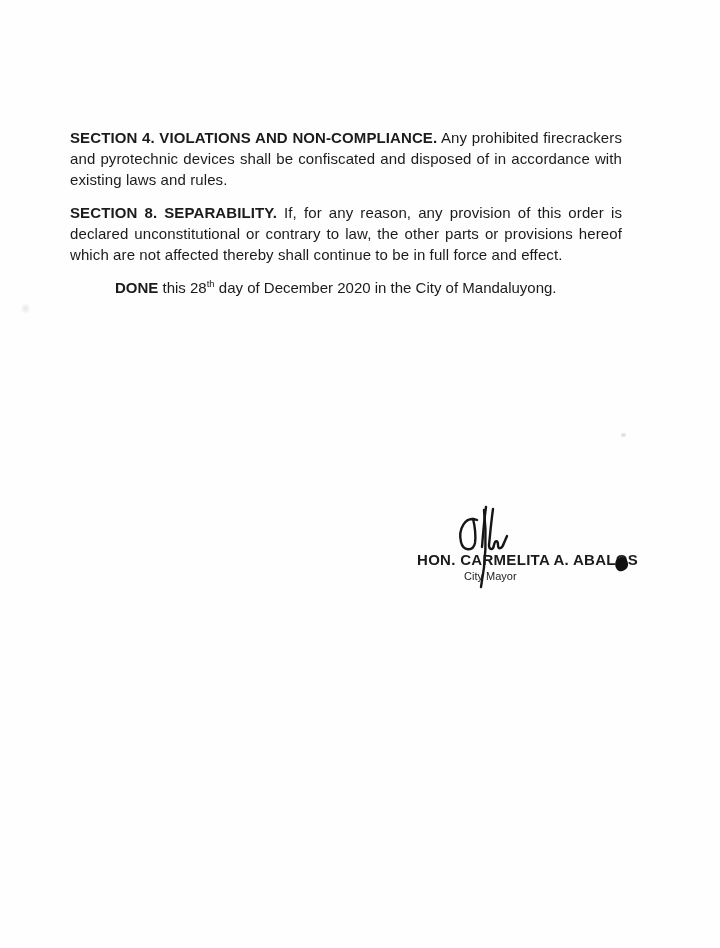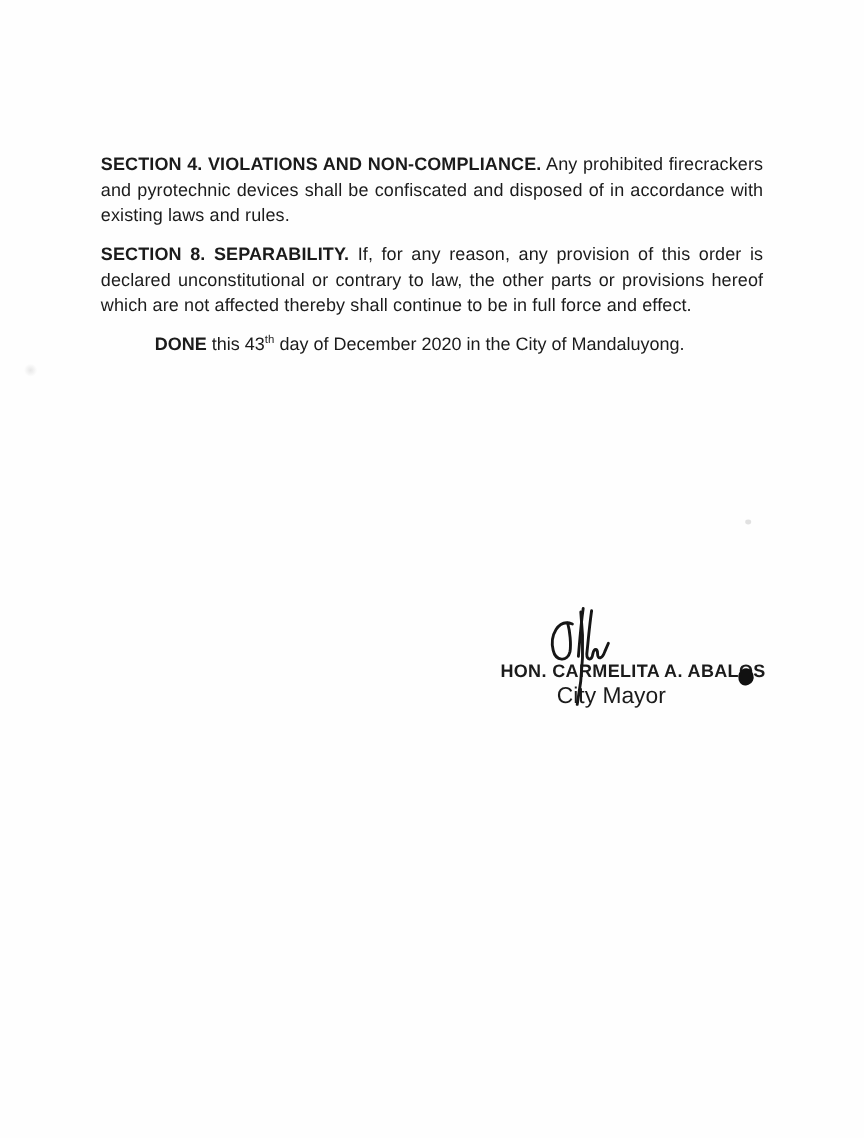--- a/index.html
+++ b/index.html
@@ -16,21 +16,21 @@
     overflow: hidden;
   }
   .page {
     position: relative;
     width: 720px;
     height: 948px;
     background: #fefefe;
   }
   .content {
     position: absolute;
-    left: 84px;
+    left: 70px;
     top: 127px;
     width: 552px;
   }
   p.sec {
     margin: 0 0 12px 0;
     font-size: 15px;
     line-height: 21px;
     text-align: justify;
     letter-spacing: 0.1px;
   }
@@ -56,21 +56,21 @@
     font-size: 15px;
     font-weight: 700;
     letter-spacing: 0.3px;
     white-space: nowrap;
     z-index: 1;
   }
   .sig-title {
     position: absolute;
     left: 464px;
     top: 570px;
-    font-size: 19px;
+    font-size: 11px;
     white-space: nowrap;
     z-index: 1;
   }
   .signature-svg {
     position: absolute;
     left: 450px;
     top: 499px;
     z-index: 2;
   }
   .ink-blot {
@@ -115,21 +115,21 @@
     </p>
 
 
     <p class="sec">
       <b>SECTION 8. SEPARABILITY.</b><span> If, for any reason, any provision of this order is declared unconstitutional or contrary to law, the other parts or provisions hereof which are not affected thereby shall continue to be in full force and effect.</span>
     </p>
 
 
 
     <p class="done">
-      <b>DONE</b><span> this 43</span><sup class="ord">th</sup><span> day of December 2020 in the City of Mandaluyong.</span>
+      <b>DONE</b><span> this 28</span><sup class="ord">th</sup><span> day of December 2020 in the City of Mandaluyong.</span>
     </p>
 
   </div>
 
   <svg class="signature-svg" width="84" height="100" viewBox="0 0 84 100">
     <g fill="none" stroke="#161616" stroke-width="2.4" stroke-linecap="round">
       <path d="M27,21 C15,16 8,31 11,43 C13,52 23,53 25,44 C26,38 25,27 23,20"></path>
       <path d="M36,8 C34,22 33,36 32,48"></path>
       <path d="M43,10 C41,24 40,37 39,46 C39,51 43,52 44,46 C45,41 48,41 48,46 C48,51 52,50 54,44 L57,37"></path>
       <path d="M34,11 C37,38 36,62 31,88"></path>

